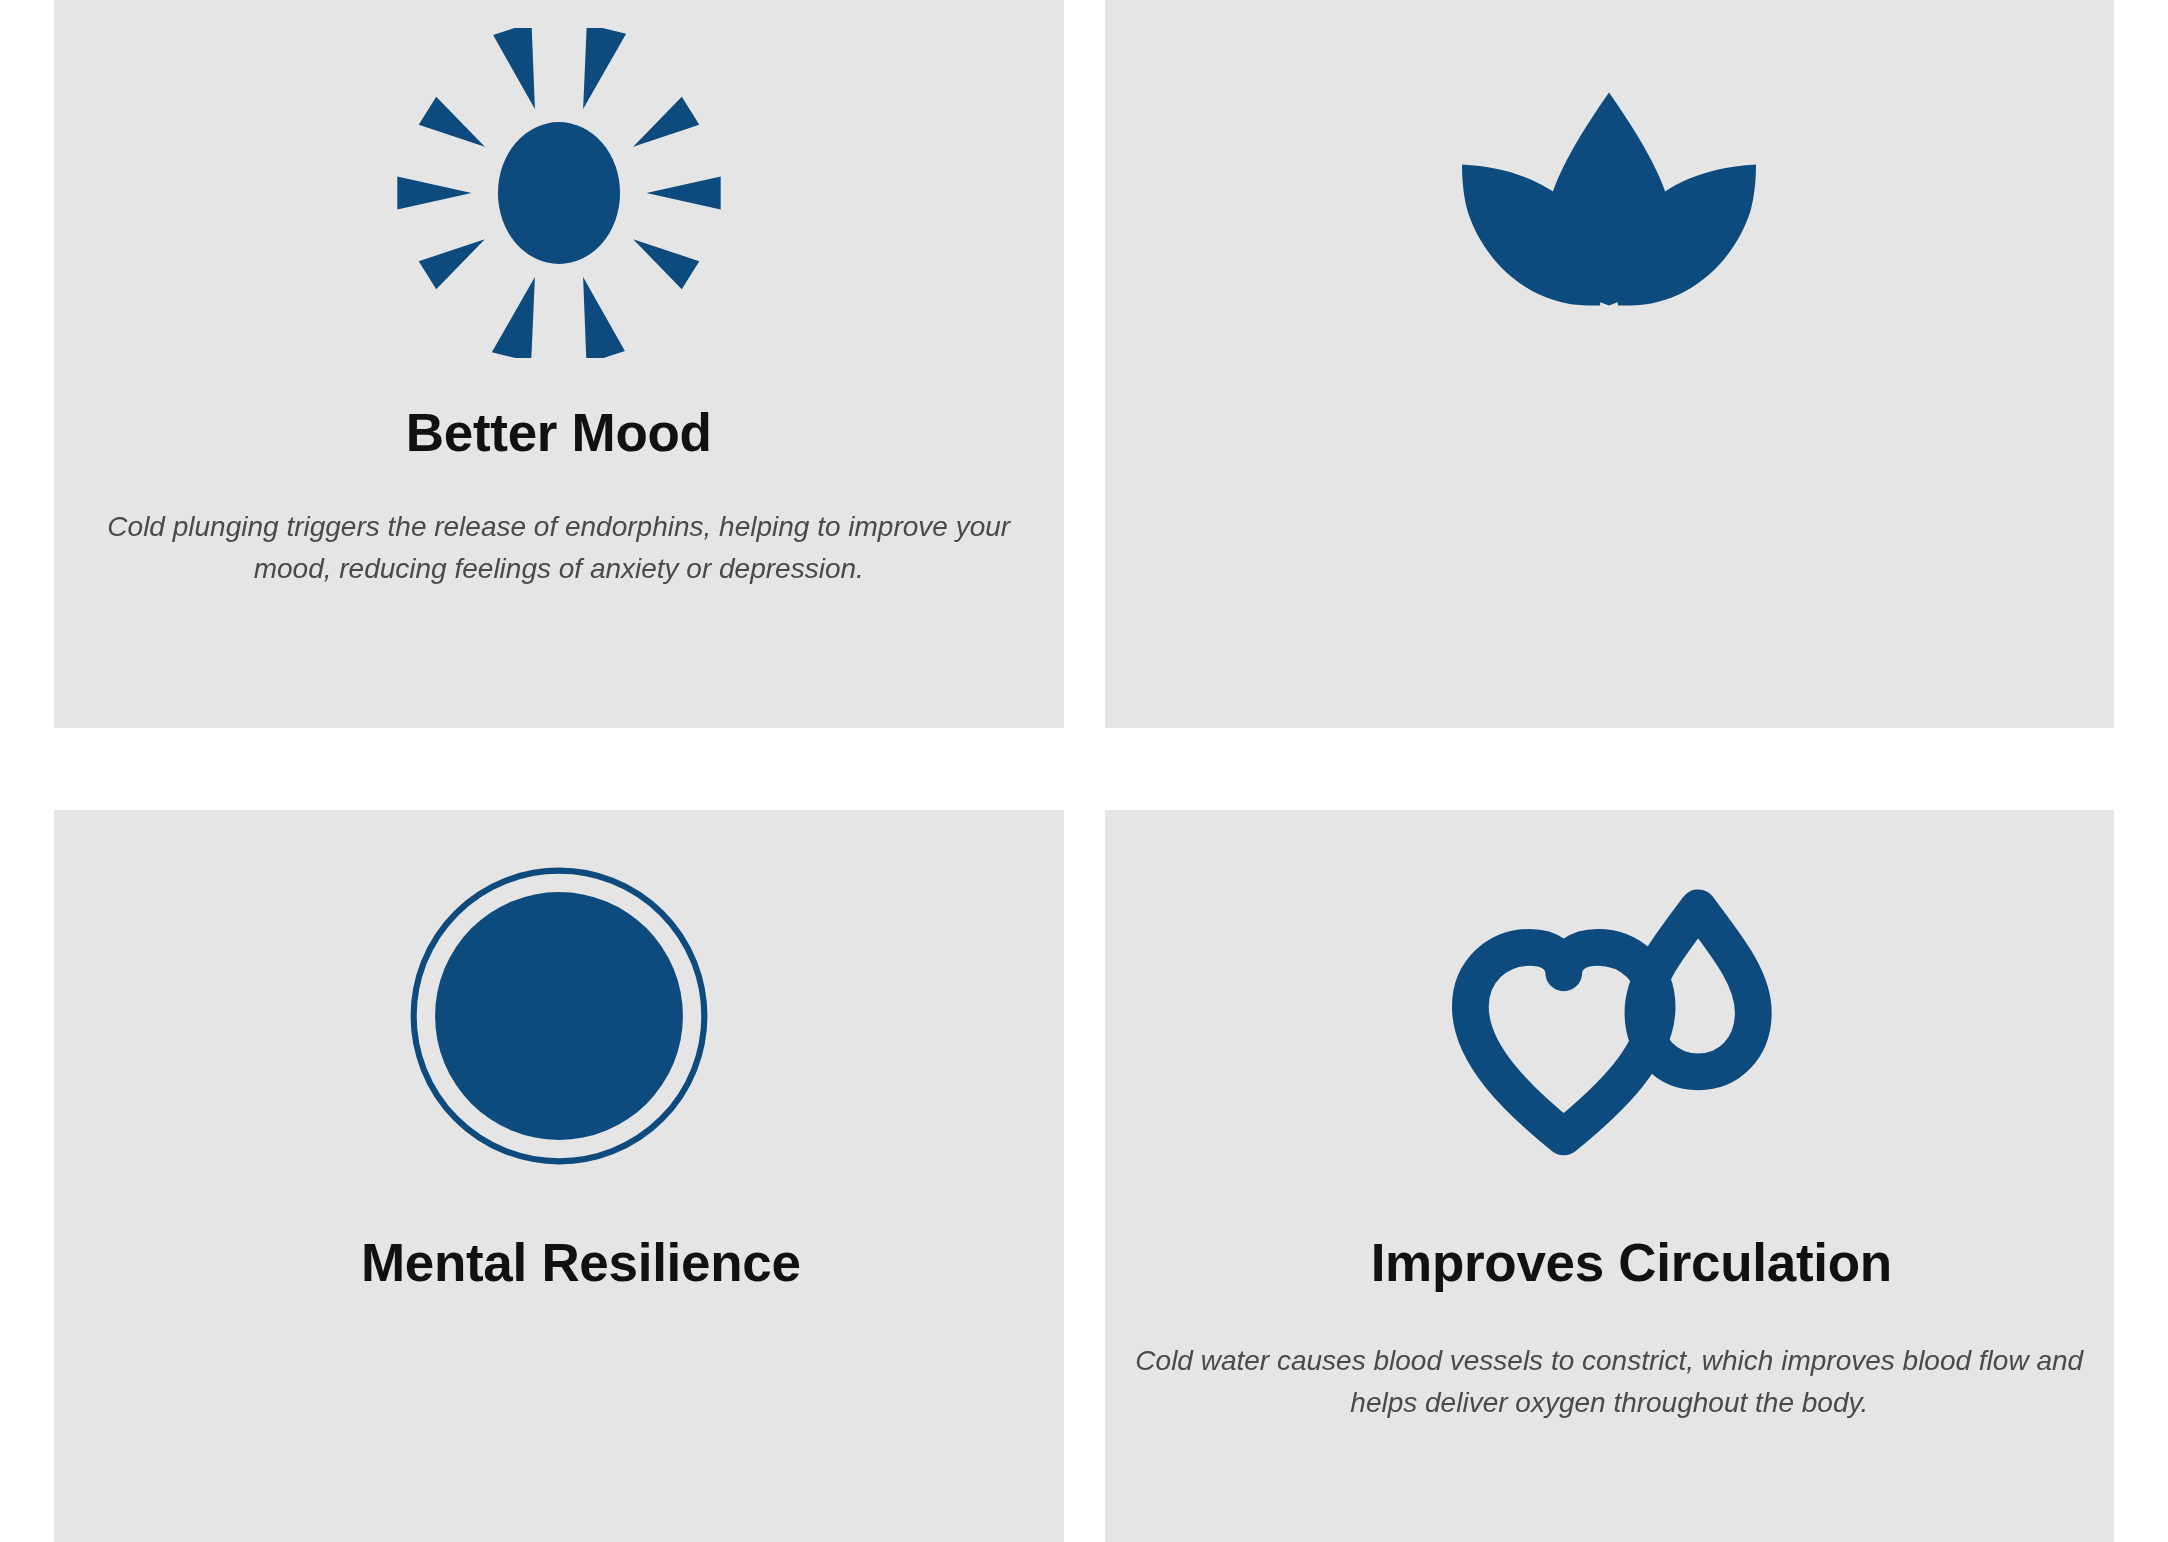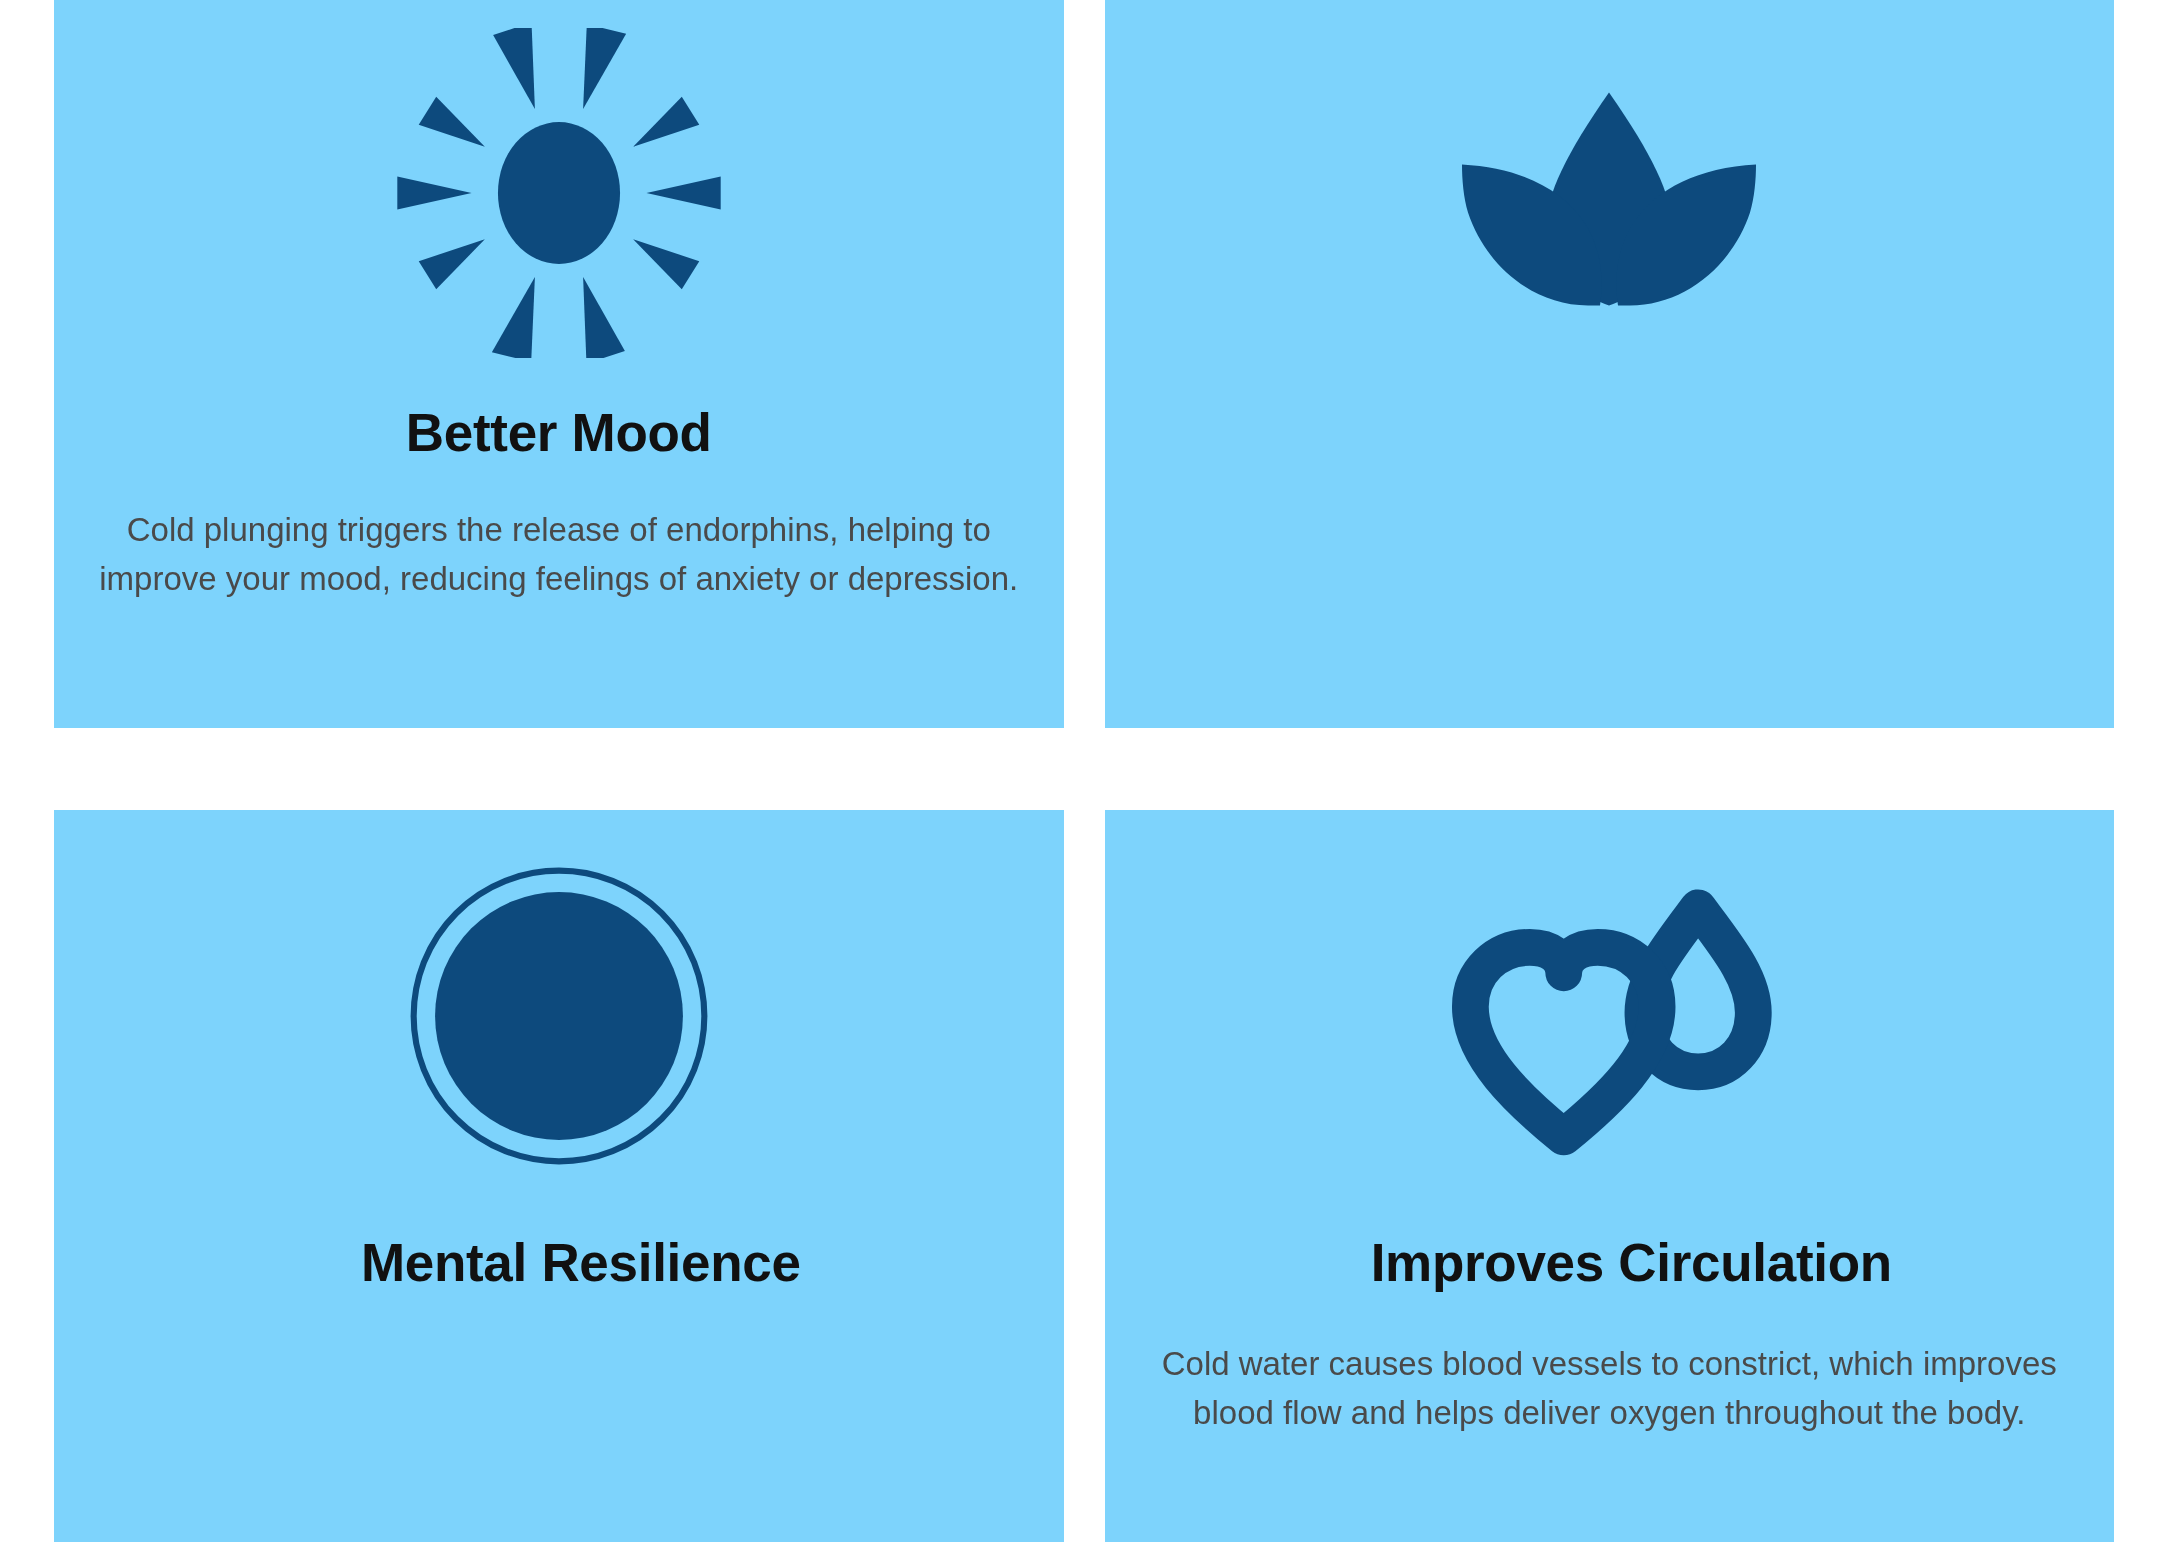--- a/index.html
+++ b/index.html
@@ -19,21 +19,21 @@
     height: 1542px;
     padding: 0 54px;
     display: grid;
     grid-template-columns: 1fr 1fr;
     grid-template-rows: 728px 732px;
     column-gap: 41px;
     row-gap: 82px;
     background: #ffffff;
   }
   .benefit-card {
-    background: #7dd3fc;
+    background: #e5e5e5;
     display: flex;
     flex-direction: column;
     align-items: center;
     box-sizing: border-box;
     padding: 0 18px;
     overflow: hidden;
   }
   .card-icon-wrap {
     display: flex;
     align-items: center;
@@ -50,27 +50,28 @@
     font-weight: 600;
     color: #111111;
     letter-spacing: -0.3px;
     line-height: 1.1;
     margin: 0;
     text-align: center;
   }
   .row2 .card-title { margin-top: 6px; margin-left: 44px; }
 
   .card-desc {
-    font-size: 33px;
+    font-size: 28px;
     font-weight: 400;
     color: #4a4a4a;
     line-height: 1.48;
     text-align: center;
     margin: 0;
     max-width: 960px;
+    font-style: italic;
   }
   .card-title-wrap { margin-top: 36px; }
   .card-desc-wrap  { margin-top: 44px; }
   .row2 .card-desc-wrap { margin-top: 48px; }
 
   svg { display: block; }
 </style>
 </head>
 <body>
 

